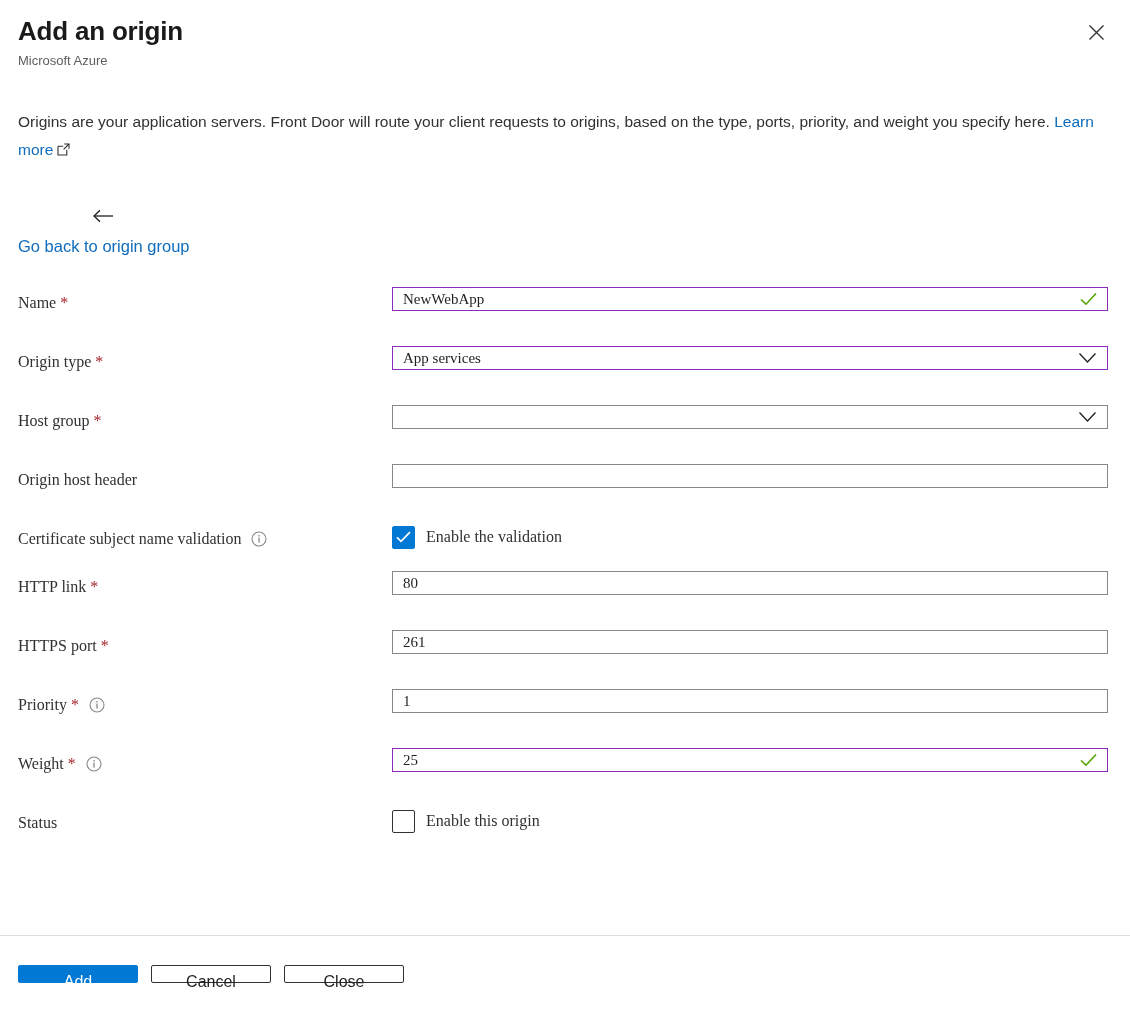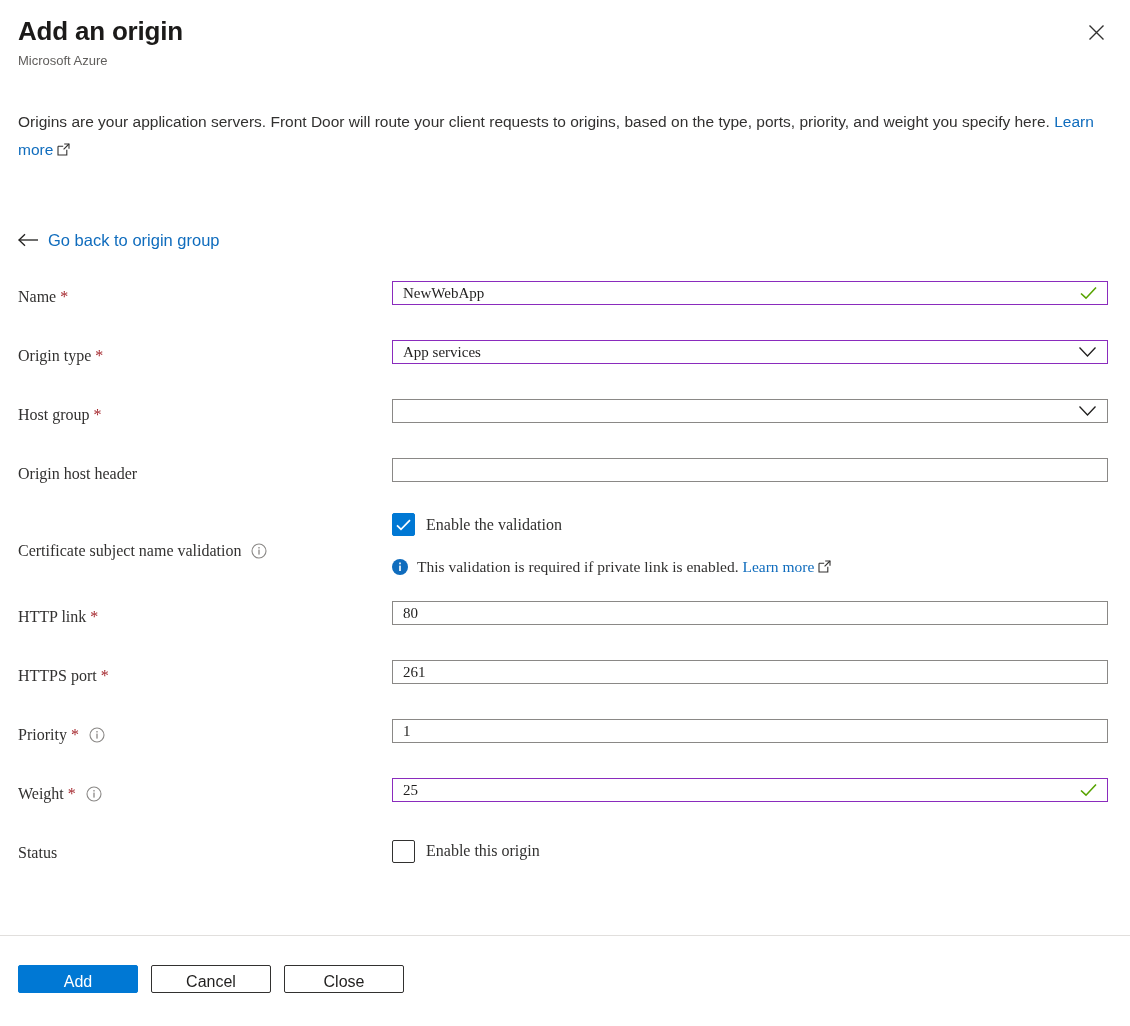--- a/index.html
+++ b/index.html
@@ -62,26 +62,27 @@
     cursor: pointer;
   }
   .ext-icon {
     display: inline-block;
     vertical-align: -1px;
     margin-left: 4px;
   }
 
   
   .back-row {
-    margin: 64px 18px 0 18px;
+    margin: 42px 18px 0 18px;
     display: flex;
     align-items: center;
     gap: 9px;
     cursor: pointer;
     width: fit-content;
+    flex-direction: column;
   }
   .back-arrow {
     font-size: 19px;
     color: #201f1e;
     line-height: 1;
     display: block;
   }
   .back-label {
     font-size: 16.5px;
     color: #0f6cbd;
@@ -229,21 +230,21 @@
     border-top: 1px solid #e1dfdd;
     background: #ffffff;
   }
   .footer-inner {
     display: flex;
     align-items: center;
     gap: 13px;
     padding: 29px 0 0 18px;
   }
   .btn {
-    height: 28px;
+    height: 18px;
     min-width: 120px;
     padding: 0 16px;
     font-size: 16px;
     font-family: "Liberation Sans", sans-serif;
     line-height: 32px;
     text-align: center;
     cursor: pointer;
     border-radius: 2px;
     border: 1px solid transparent;
   }
@@ -369,37 +370,20 @@
     </div>
     <div class="field-cell">
       <div class="check-row">
         <span class="cbox checked">
           <svg width="15" height="12" viewBox="0 0 15 12" aria-hidden="true">
             <path d="M1 6.3 L5 10.3 L14 1.2" stroke="#ffffff" stroke-width="1.7" fill="none"></path>
           </svg>
         </span>
         <span class="check-label">Enable the validation</span>
       </div>
-      <div class="note-row">
-        <span class="note-icon">
-          <svg width="16" height="16" viewBox="0 0 16 16" aria-hidden="true">
-            <circle cx="8" cy="8" r="8" fill="#0f6cbd"></circle>
-            <rect x="7.2" y="6.6" width="1.6" height="5.4" fill="#ffffff"></rect>
-            <rect x="7.2" y="3.5" width="1.6" height="1.8" fill="#ffffff"></rect>
-          </svg>
-        </span>
-        <span class="note-text">
-          <span>This validation is required if private link is enabled.</span>
-          <a class="link">Learn more</a><span class="ext-icon"><svg width="13" height="13" viewBox="0 0 13 13" aria-hidden="true">
-                <path d="M1 3.2 h5.2 M1 3.2 V12 h8.8 V6.8" stroke="#323130" stroke-width="1.1" fill="none"></path>
-                <path d="M7.2 1 H12 V5.8" stroke="#323130" stroke-width="1.1" fill="none"></path>
-                <path d="M12 1 L6.6 6.4" stroke="#323130" stroke-width="1.1" fill="none"></path>
-              </svg></span>
-        </span>
-      </div>
     </div>
   </div>
 
   <div class="row">
     <div class="label-cell">
       <span class="label-text">HTTP link</span>
       <span class="req">*</span>
     </div>
     <div class="field-cell">
       <div class="textbox">

